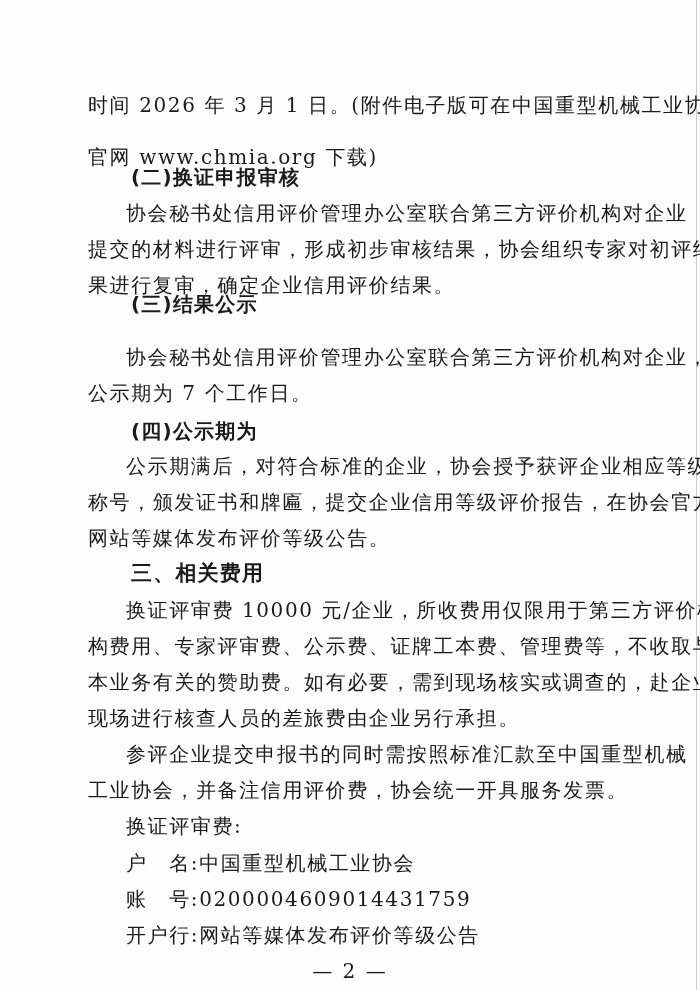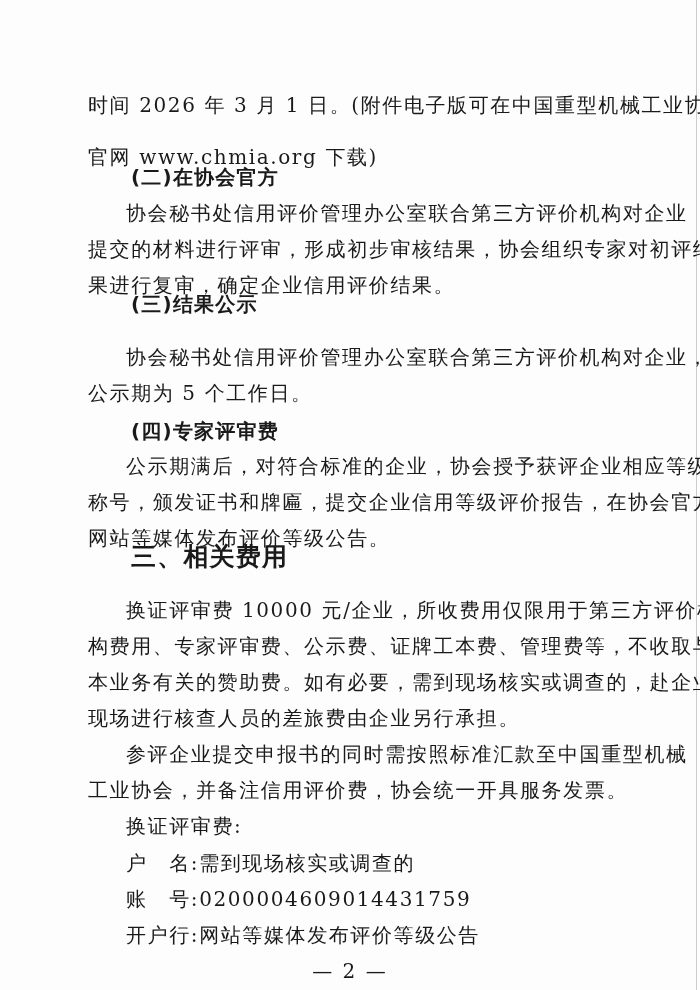--- a/index.html
+++ b/index.html
@@ -27,47 +27,47 @@
 </head>
 <body>
 
 <div class="edge"></div>
 
 <div>
 
   <div class="line" style="top:92px">时间 2026 年 3 月 1 日。(附件电子版可在中国重型机械工业协会</div>
   <div class="line" style="top:144px">官网 www.chmia.org 下载)</div>
 
-  <div class="line subhead heading" style="top:164px">(二)在协会官方</div>
+  <div class="line subhead heading" style="top:164px">(二)换证申报审核</div>
   <div class="line indent" style="top:200px">协会秘书处信用评价管理办公室联合第三方评价机构对企业</div>
   <div class="line" style="top:236px">提交的材料进行评审，形成初步审核结果，协会组织专家对初评结</div>
   <div class="line" style="top:272px">果进行复审，确定企业信用评价结果。</div>
 
   <div class="line subhead heading" style="top:291px">(三)结果公示</div>
   <div class="line indent" style="top:344px">协会秘书处信用评价管理办公室联合第三方评价机构对企业，</div>
-  <div class="line" style="top:380px">公示期为 5 个工作日。</div>
+  <div class="line" style="top:380px">公示期为 7 个工作日。</div>
 
-  <div class="line subhead heading" style="top:418px">(四)专家评审费</div>
+  <div class="line subhead heading" style="top:418px">(四)公示期为</div>
   <div class="line indent" style="top:453px">公示期满后，对符合标准的企业，协会授予获评企业相应等级</div>
   <div class="line" style="top:489px">称号，颁发证书和牌匾，提交企业信用等级评价报告，在协会官方</div>
   <div class="line" style="top:525px">网站等媒体发布评价等级公告。</div>
 
-  <div class="line subhead heading" style="top:544px; font-size:25px">三、相关费用</div>
+  <div class="line subhead heading" style="top:560px; font-size:21px">三、相关费用</div>
   <div class="line indent" style="top:597px">换证评审费 10000 元/企业，所收费用仅限用于第三方评价机</div>
   <div class="line" style="top:633px">构费用、专家评审费、公示费、证牌工本费、管理费等，不收取与</div>
   <div class="line" style="top:669px">本业务有关的赞助费。如有必要，需到现场核实或调查的，赴企业</div>
   <div class="line" style="top:705px">现场进行核查人员的差旅费由企业另行承担。</div>
 
   <div class="line indent" style="top:741px">参评企业提交申报书的同时需按照标准汇款至中国重型机械</div>
   <div class="line" style="top:777px">工业协会，并备注信用评价费，协会统一开具服务发票。</div>
 
   <div class="line indent" style="top:813px">换证评审费:</div>
 
   <div class="line indent" style="top:850px">
-    <span class="acct-label">户　名:</span><span>需到现场核实或调查的</span>
+    <span class="acct-label">户　名:</span><span>中国重型机械工业协会</span>
   </div>
   <div class="line indent" style="top:886px">
     <span class="acct-label">账　号:</span><span>0200004609014431759</span>
   </div>
   <div class="line indent" style="top:922px">
     <span class="acct-label">开户行:</span><span>网站等媒体发布评价等级公告</span>
   </div>
 </div>
 
 <div class="pagenum" style="top:958px">— 2 —</div>

